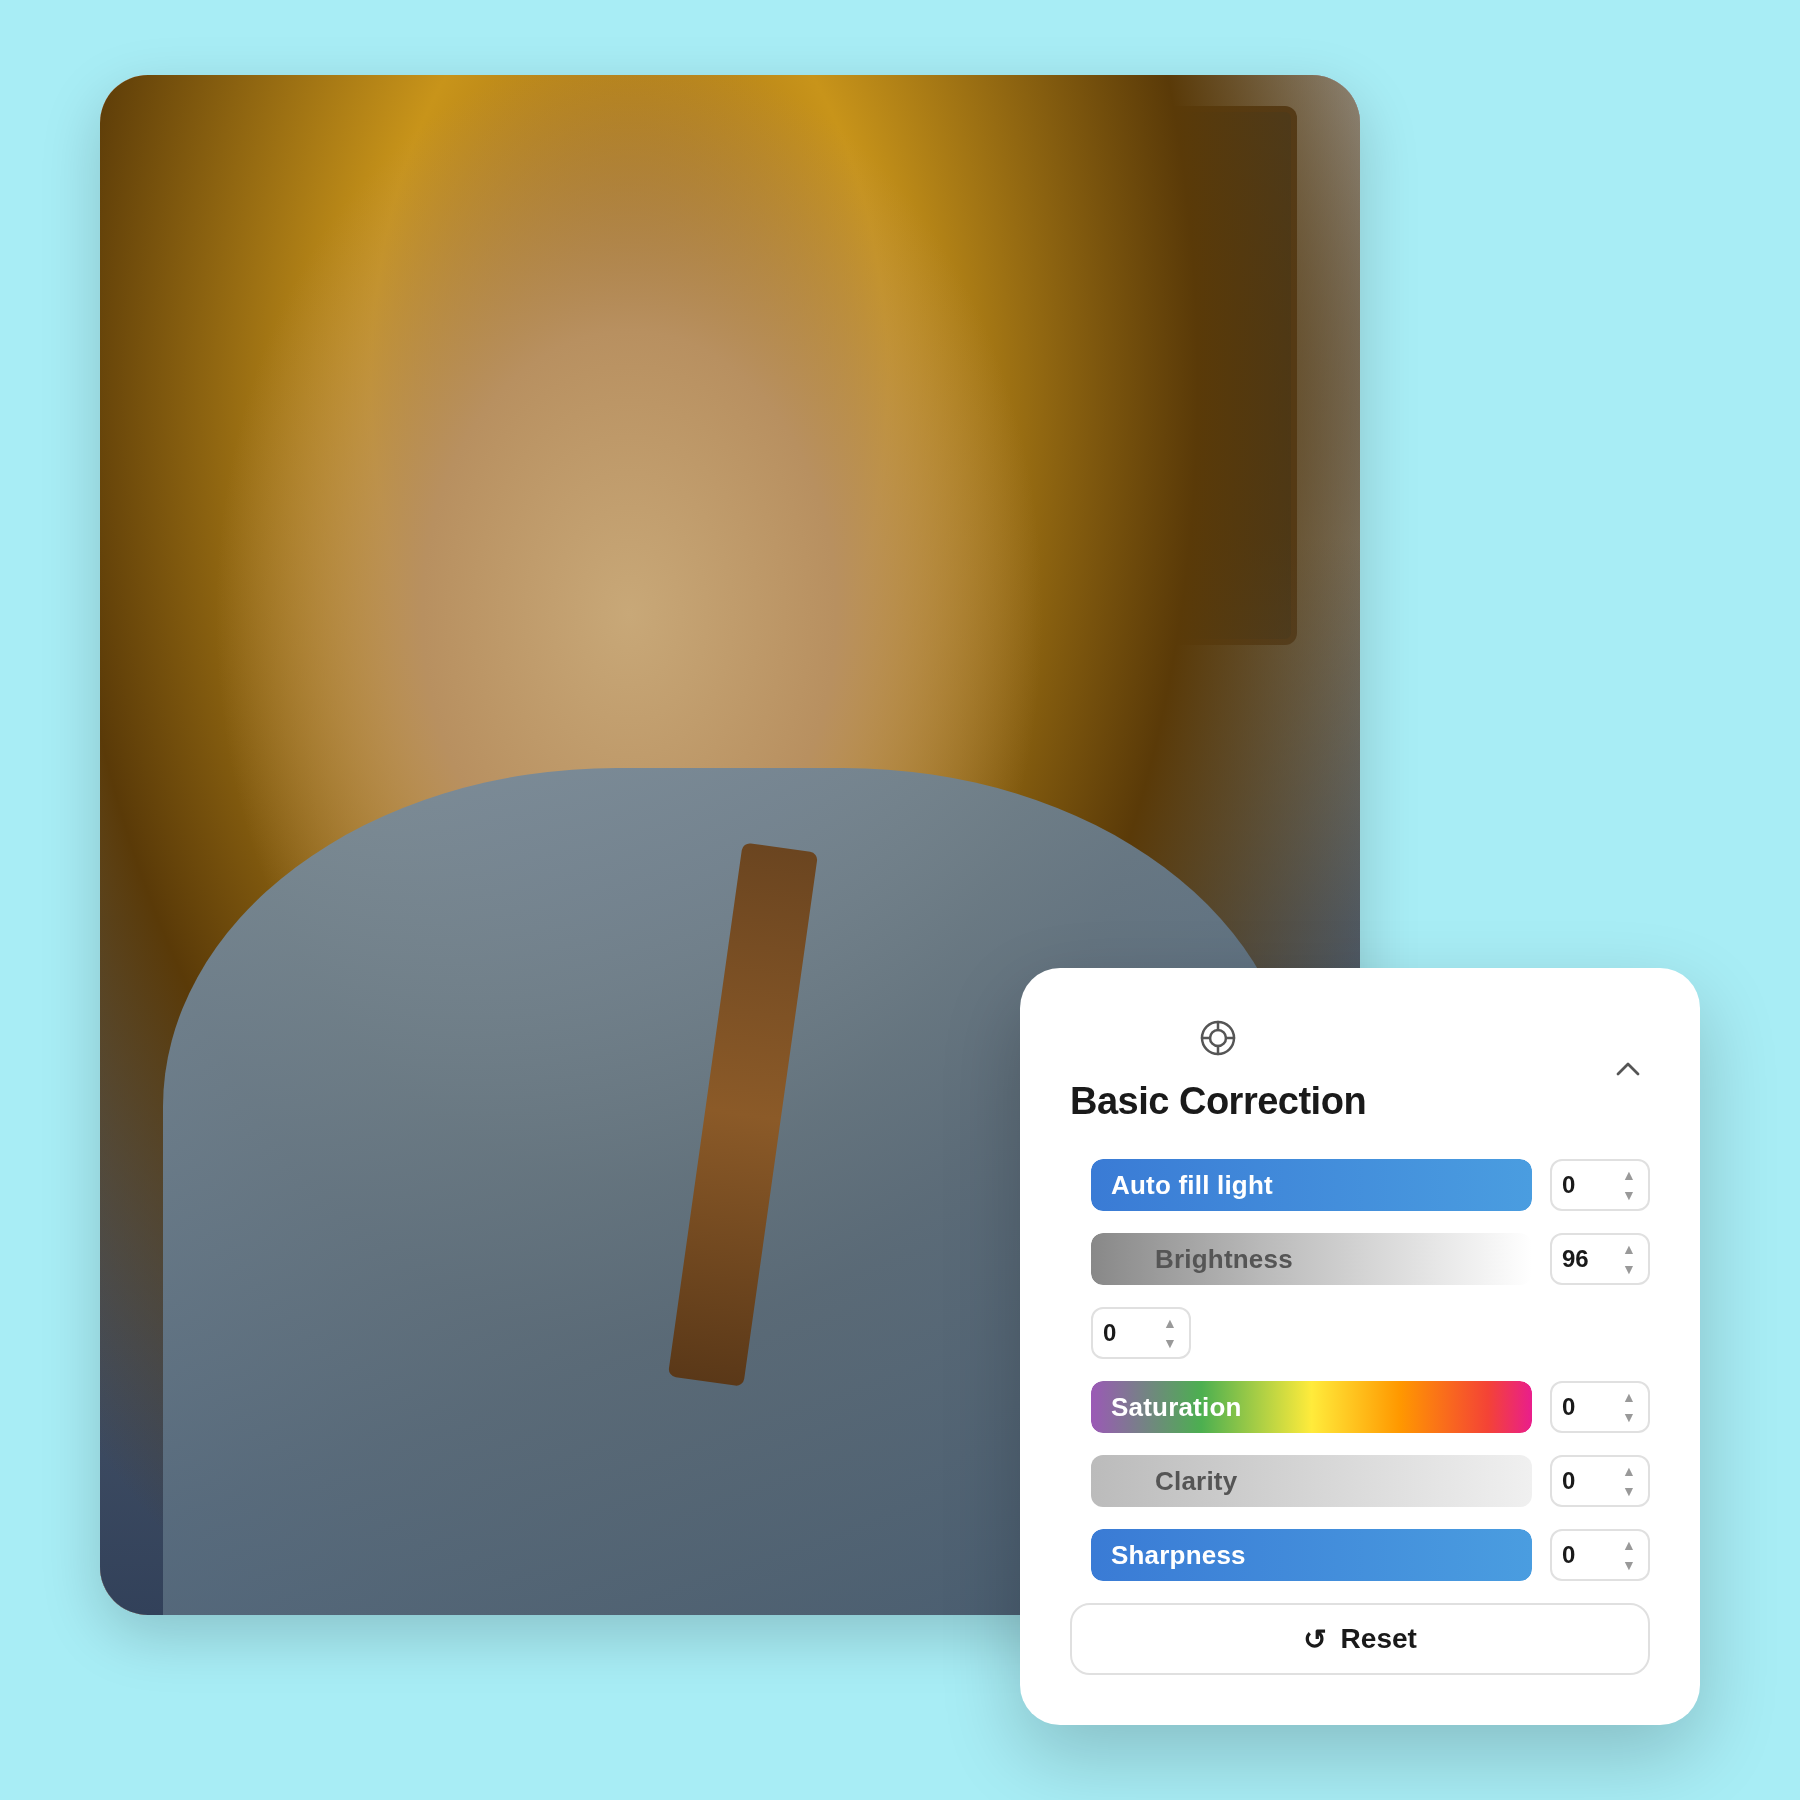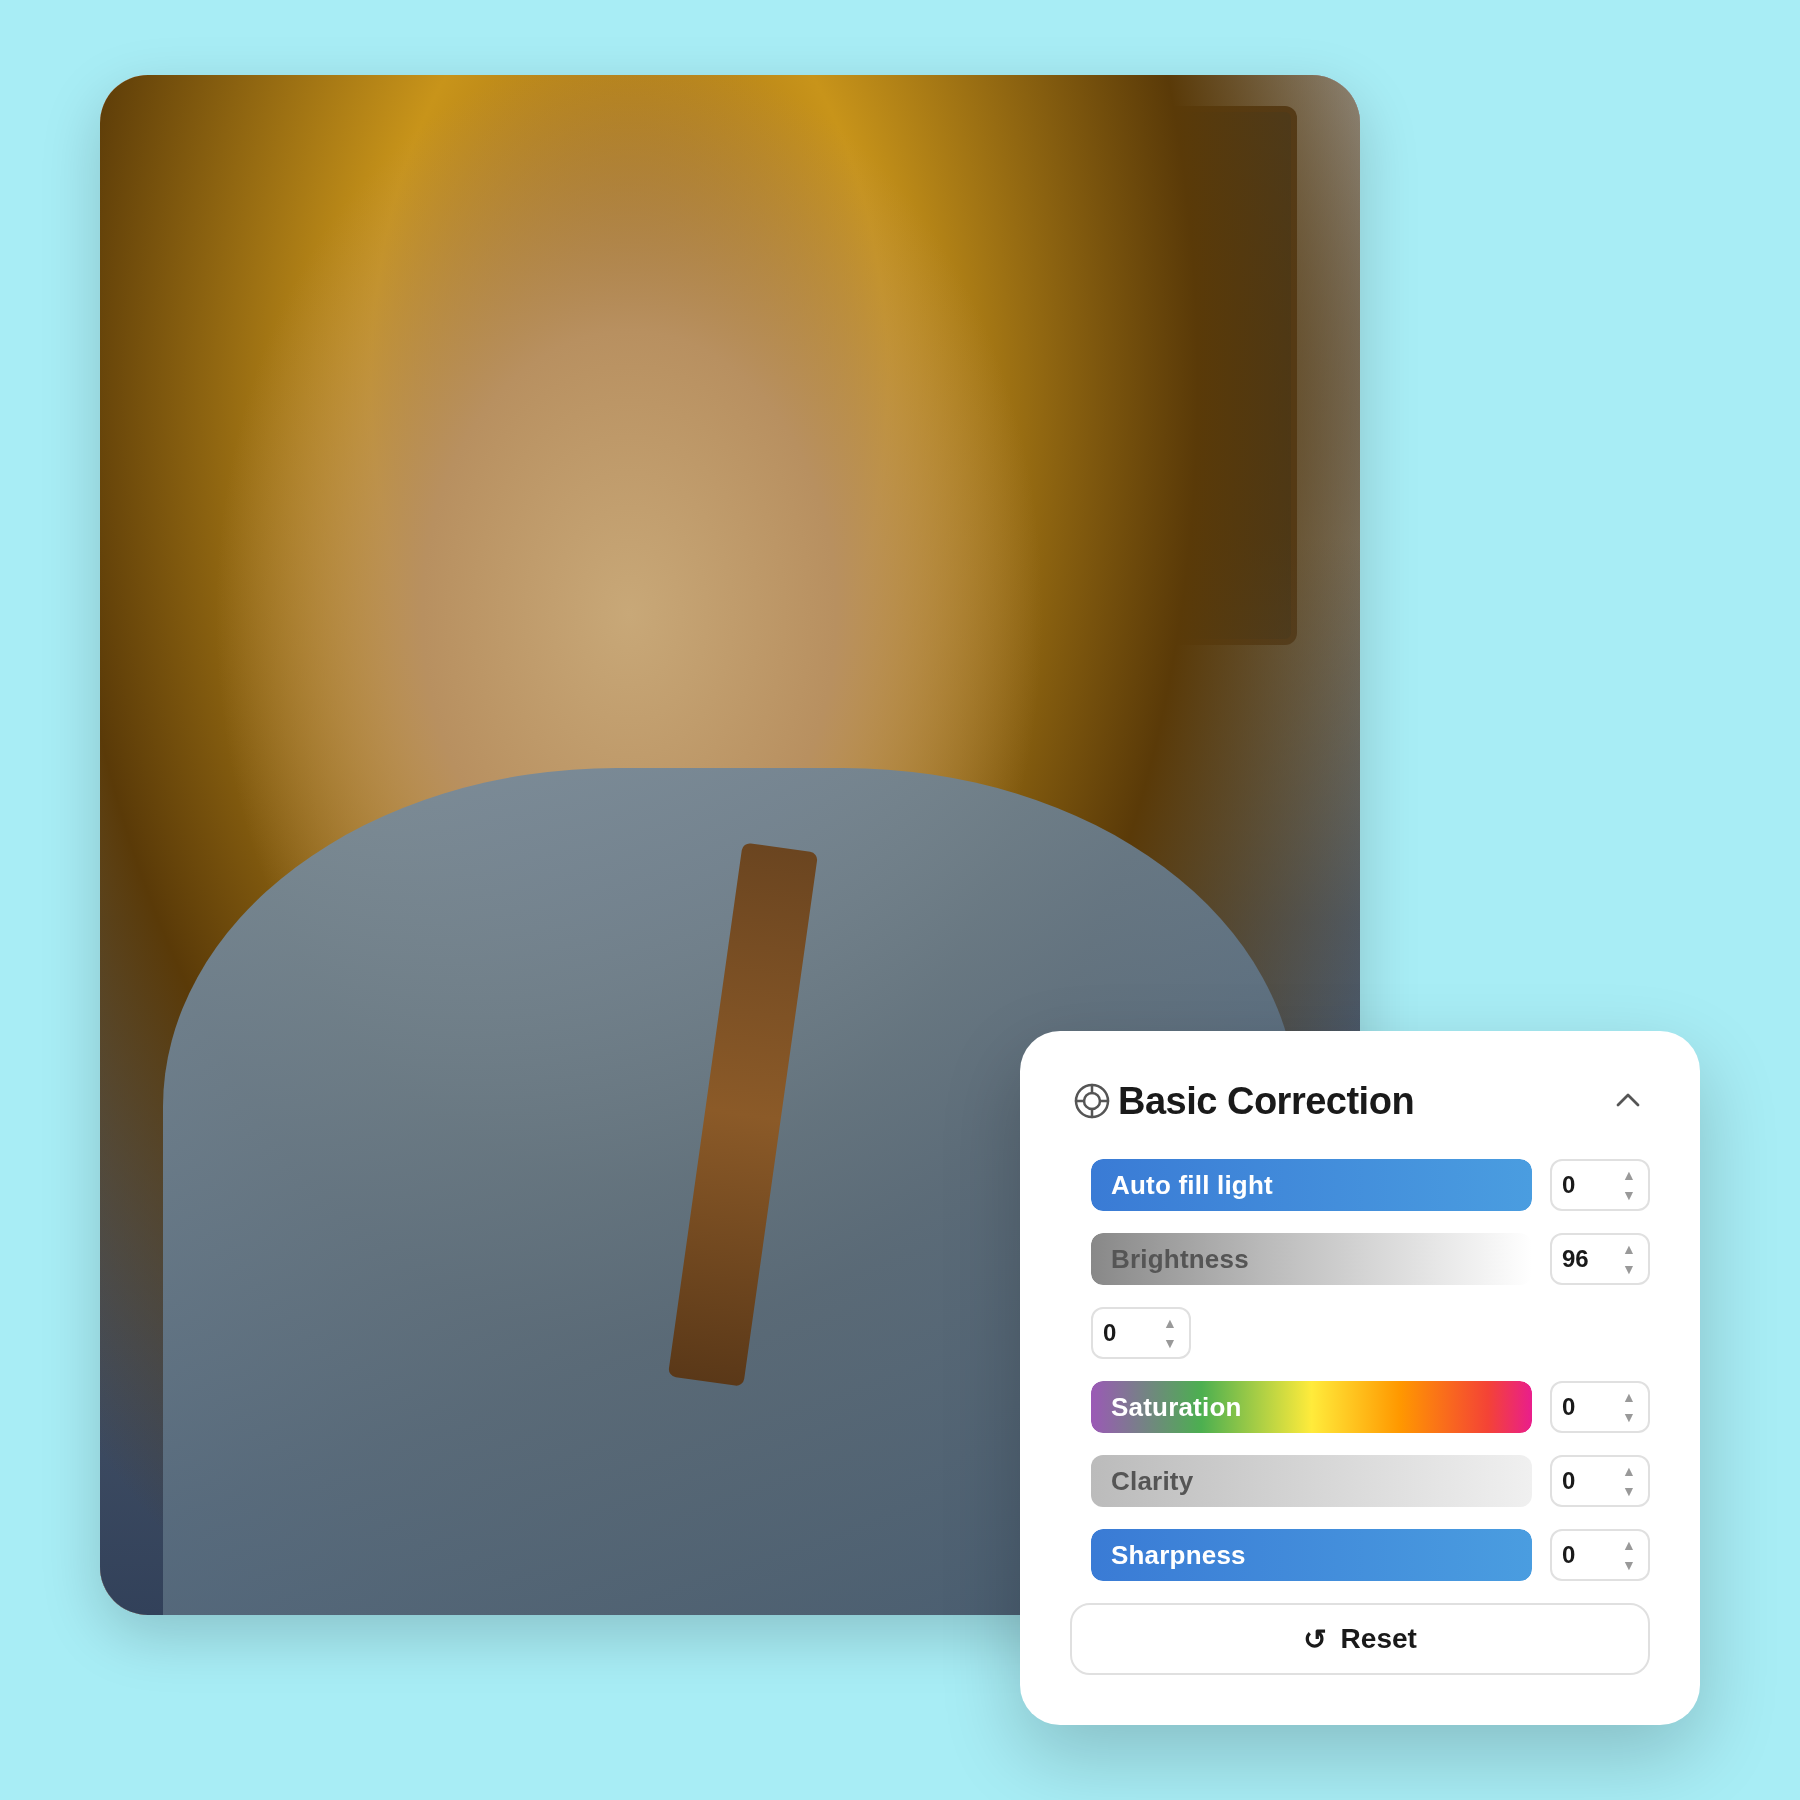--- a/index.html
+++ b/index.html
@@ -102,21 +102,22 @@
     .panel-header {
       display: flex;
       align-items: center;
       justify-content: space-between;
       margin-bottom: 36px;
     }
 
     .panel-header-left {
       display: flex;
       align-items: center;
-      gap: 4px;
+      gap: 20px;
+      flex-direction: column;
     }
 
     .panel-icon {
       width: 44px;
       height: 44px;
       display: flex;
       align-items: center;
       justify-content: center;
       color: #555;
     }
@@ -222,20 +223,21 @@
       font-weight: 600;
       letter-spacing: 0.2px;
     }
 
     .slider-label-light {
       color: #ffffff;
     }
 
     .slider-label-dark {
       color: #555555;
+      margin-left: 44px;
     }
 
     .value-spinner {
       width: 100px;
       height: 52px;
       border: 2px solid #e0e0e0;
       border-radius: 12px;
       display: flex;
       align-items: center;
       justify-content: space-between;

